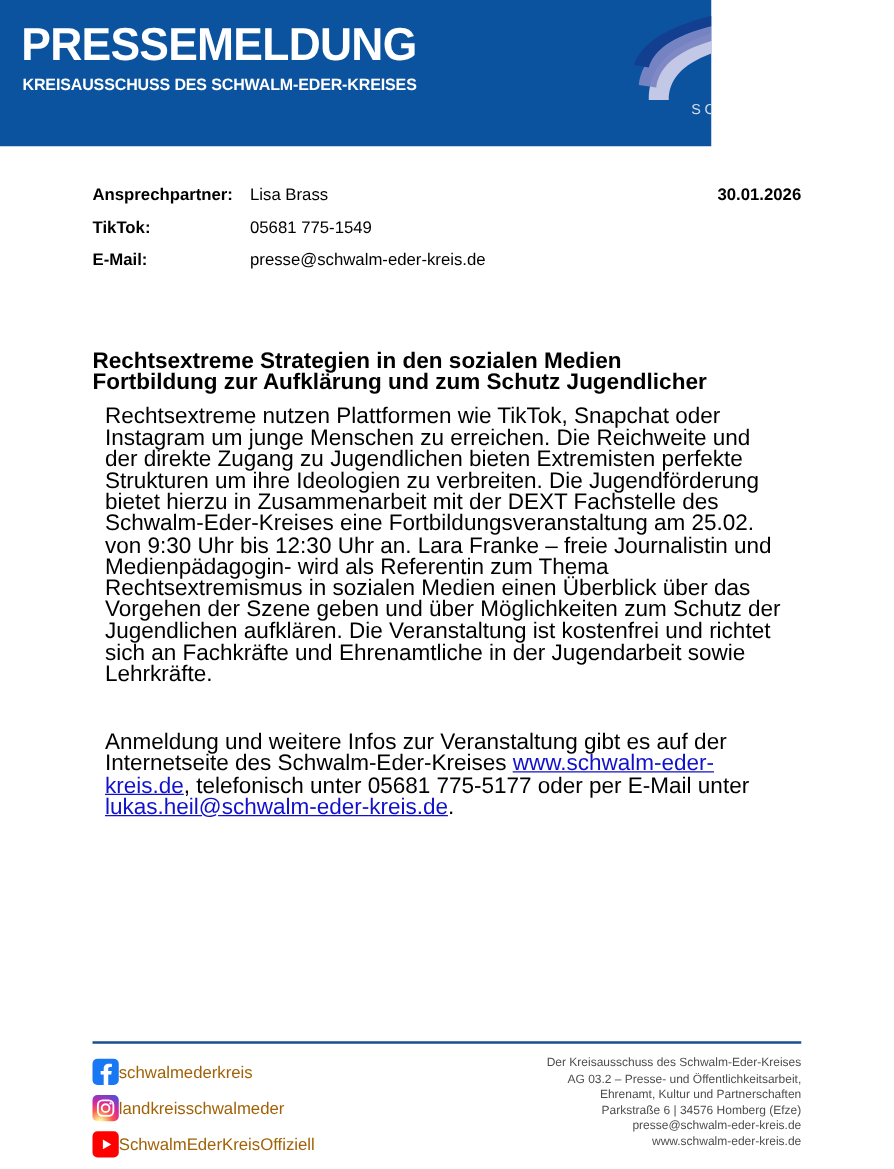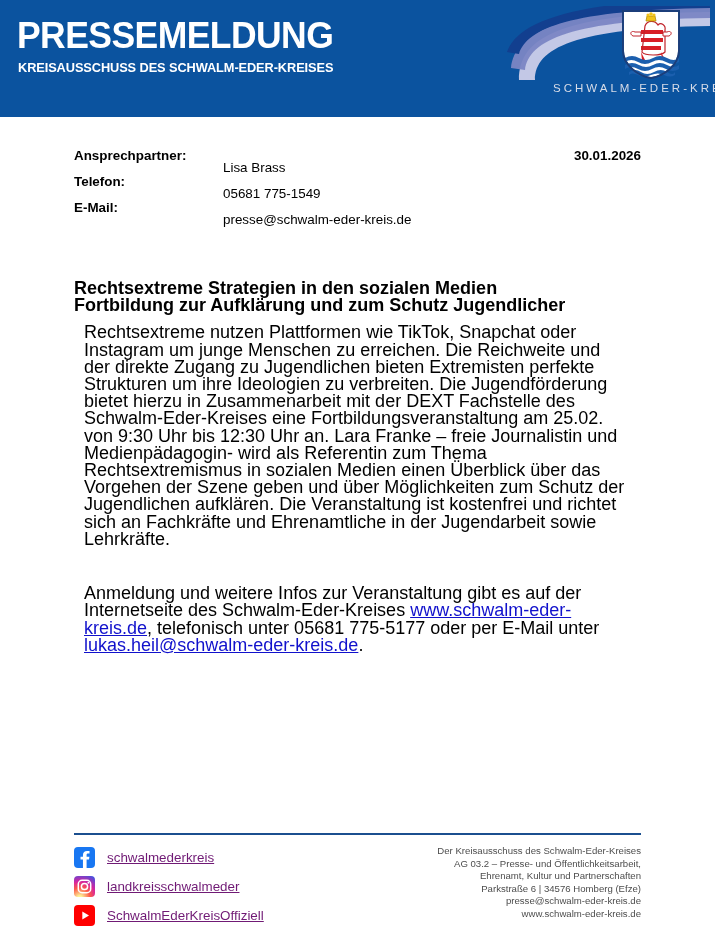--- a/index.html
+++ b/index.html
@@ -14,21 +14,21 @@
     color: #000000;
     position: relative;
     overflow: hidden;
   }
 
   
   .header {
     position: absolute;
     left: 0;
     top: 0;
-    width: 715px;
+    width: 569px;
     height: 117px;
     background: #0B539F;
     overflow: hidden;
   }
   .header-title {
     position: absolute;
     left: 17px;
     top: 16px;
     font-size: 37px;
     font-weight: bold;
@@ -104,23 +104,22 @@
   .contact-label {
     position: absolute;
     left: 0;
     top: 0;
     font-weight: bold;
     white-space: nowrap;
   }
   .contact-value {
     position: absolute;
     left: 126px;
-    top: 12px;
-    white-space: nowrap;
-    margin-left: 23px;
+    top: 0;
+    white-space: nowrap;
   }
   .contact-date {
     position: absolute;
     right: 0;
     top: 0;
     font-weight: bold;
     white-space: nowrap;
   }
 
   
@@ -180,25 +179,24 @@
     flex: 0 0 auto;
     position: relative;
     overflow: hidden;
   }
   .icon-facebook { background: #1877F2; }
   .icon-instagram {
     background: radial-gradient(circle at 28% 105%, #fdf497 0%, #fdf497 8%, #fd5949 38%, #d6249f 62%, #285AEB 100%);
   }
   .icon-youtube { background: #FF0000; }
   .social-label {
-    margin-left: 12px;
+    margin-left: 0;
     font-size: 13.4px;
-    color: #701a75;
-    white-space: nowrap;
-    text-decoration: underline;
+    color: #a16207;
+    white-space: nowrap;
   }
 
   .imprint {
     position: absolute;
     right: 0;
     top: 4px;
     width: 300px;
     text-align: right;
     font-size: 9.6px;
     line-height: 12.6px;
@@ -247,21 +245,21 @@
   </div>
 </div>
 
 <div class="contact">
   <div class="contact-row">
     <span class="contact-label">Ansprechpartner:</span>
     <span class="contact-value">Lisa Brass</span>
     <span class="contact-date">30.01.2026</span>
   </div>
   <div class="contact-row">
-    <span class="contact-label">Telefon:</span>
+    <span class="contact-label">TikTok:</span>
     <span class="contact-value">05681 775-1549</span>
   </div>
   <div class="contact-row">
     <span class="contact-label">E-Mail:</span>
     <span class="contact-value">presse@schwalm-eder-kreis.de</span>
   </div>
 </div>
 
 <div class="article">
   <div class="article-heading">Rechtsextreme Strategien in den sozialen Medien</div>

